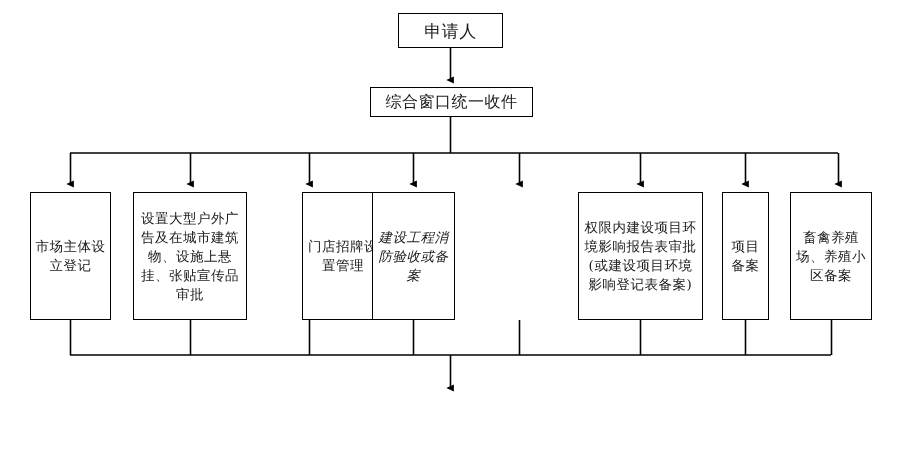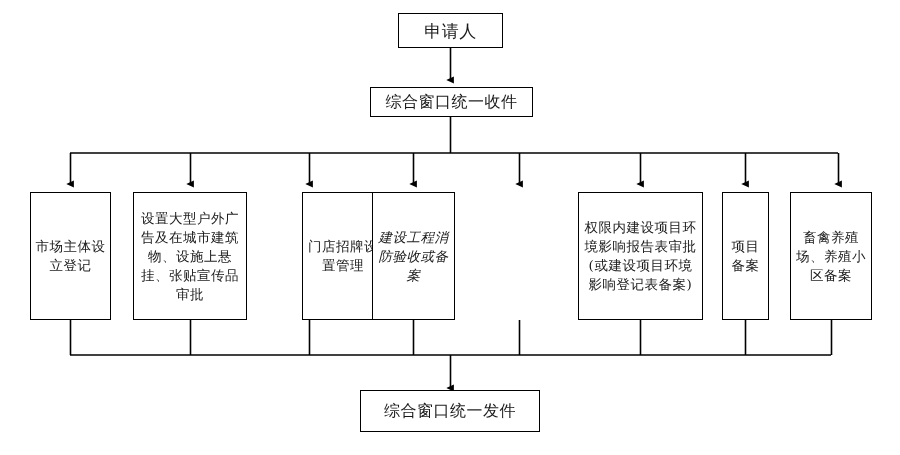--- a/index.html
+++ b/index.html
@@ -131,17 +131,14 @@
   </div>
 
   <div class="node" style="left:790px; top:192px; width:82px; height:128px;">
     <span class="node-text t-proc-narrow">畜禽养殖场、养殖小区备案</span>
   </div>
 
   <div class="node" style="left:722px; top:192px; width:47px; height:128px;">
     <span class="node-text t-proc-narrow">项目备案</span>
   </div>
 
-  <div class="node" style="left:360px; top:390px; width:180px; height:42px;">
-    <span class="node-text t-band">综合窗口统一发件</span>
-  </div>
 
 </div>
 
 </body></html>

